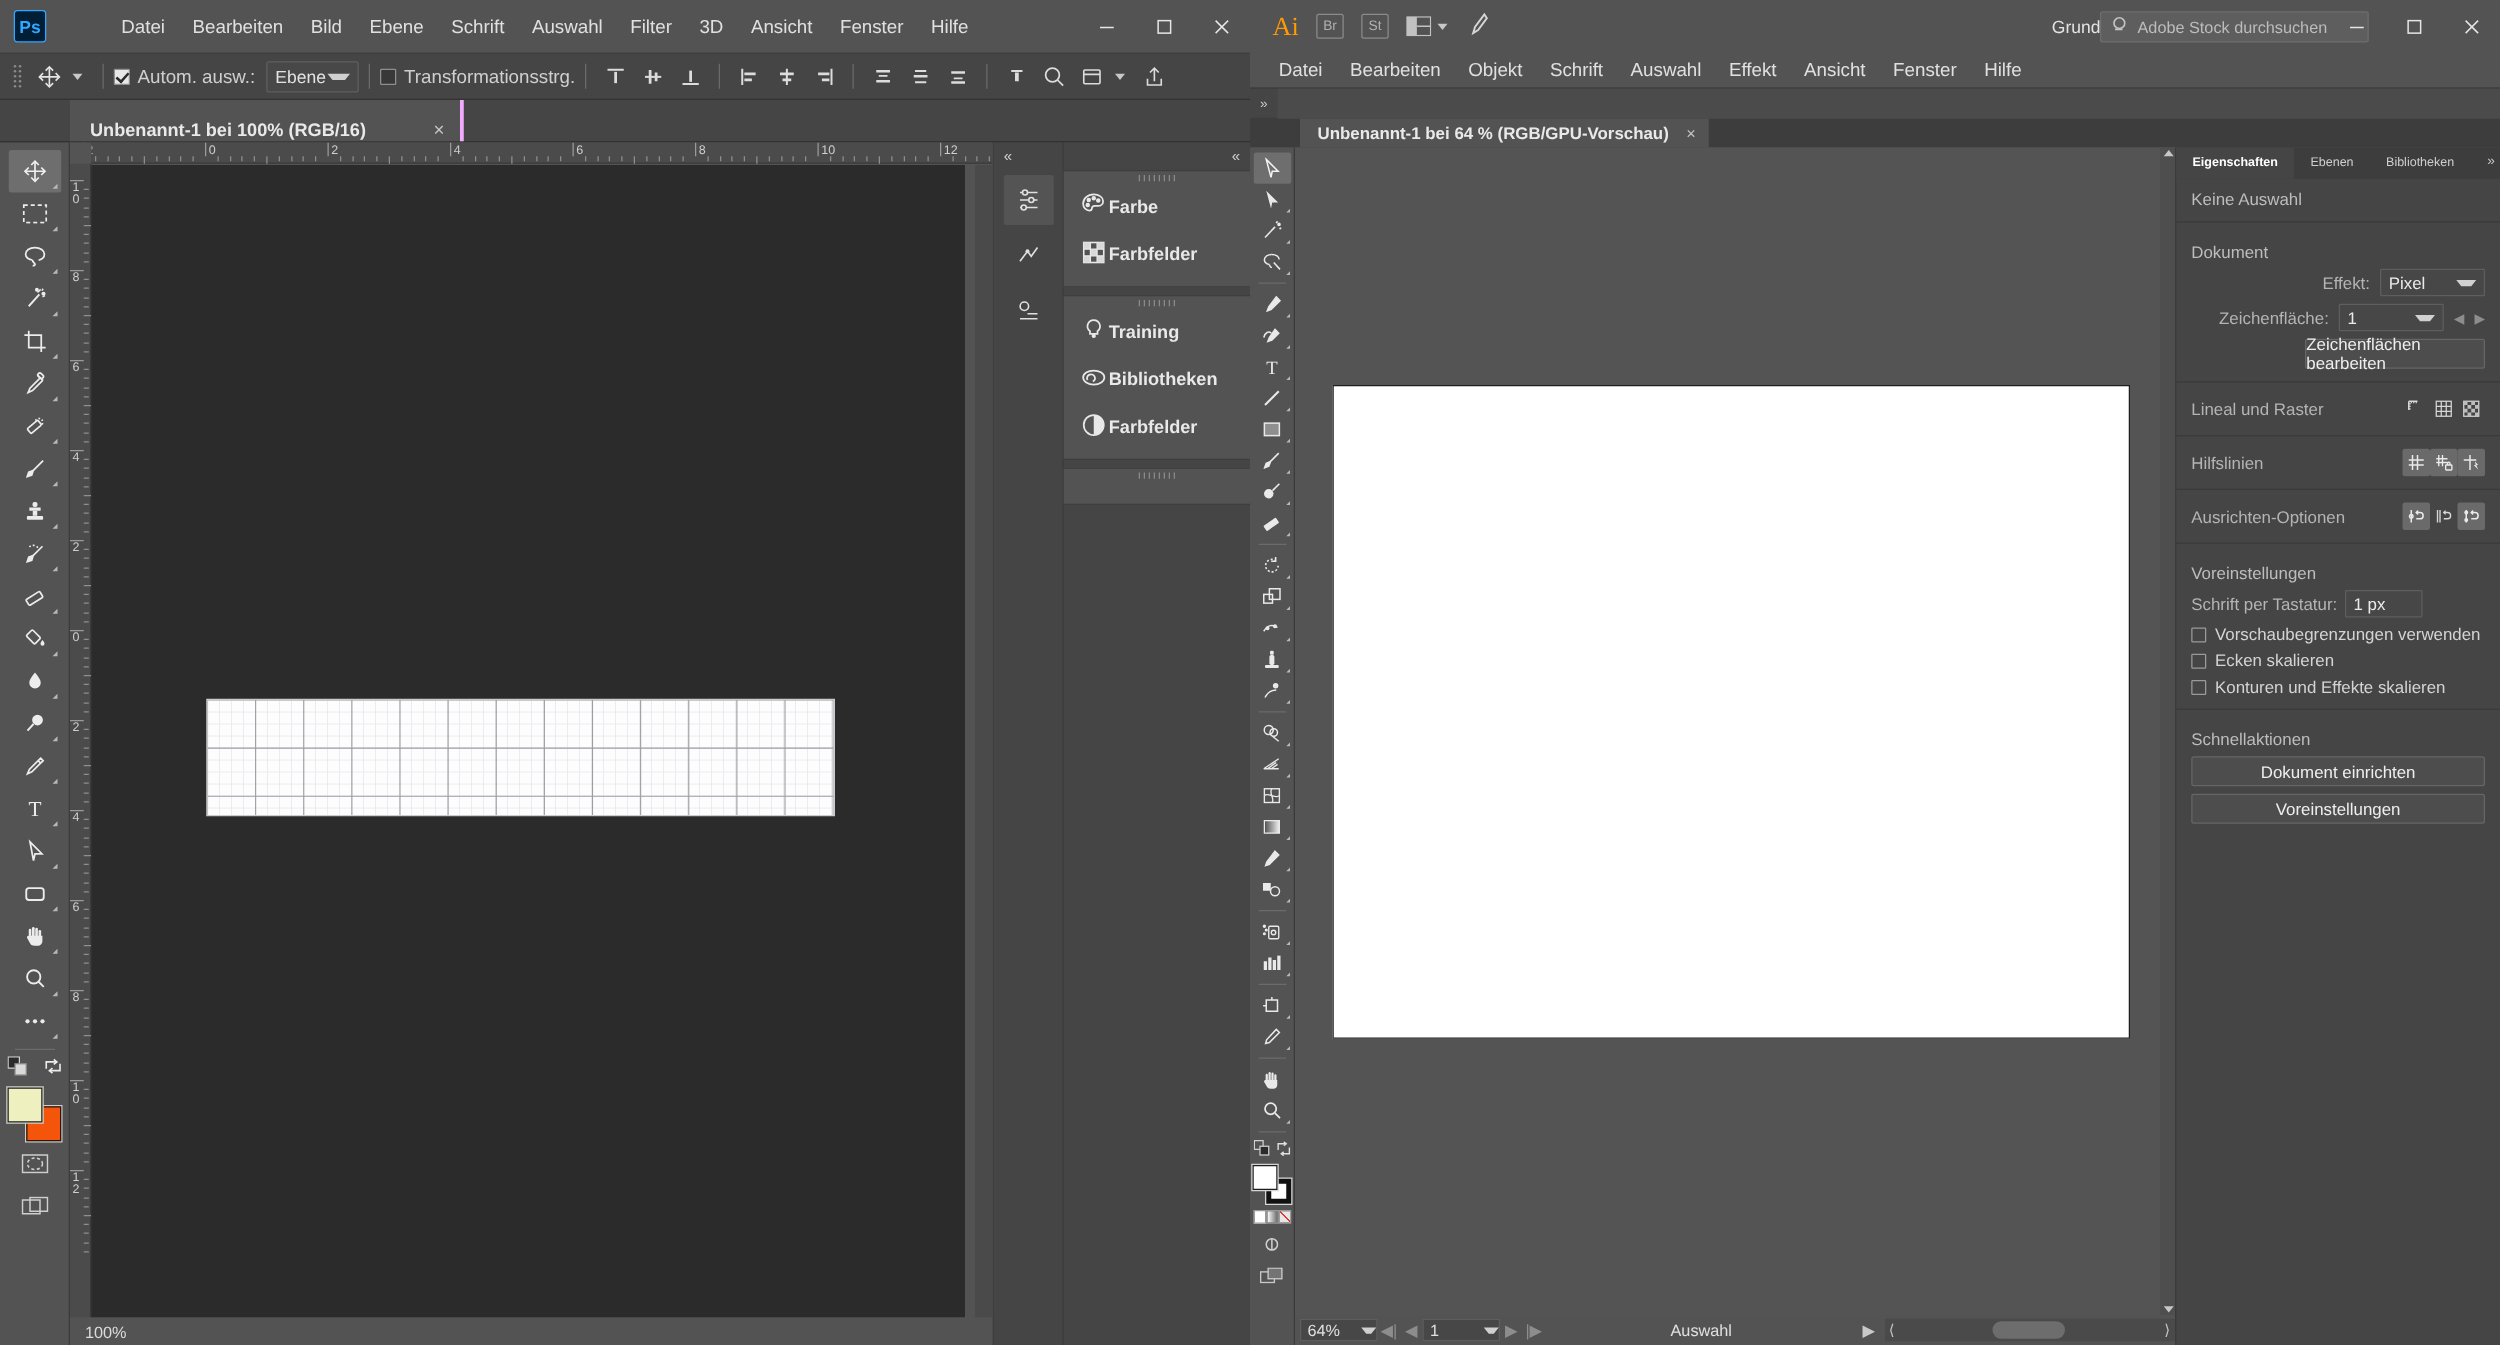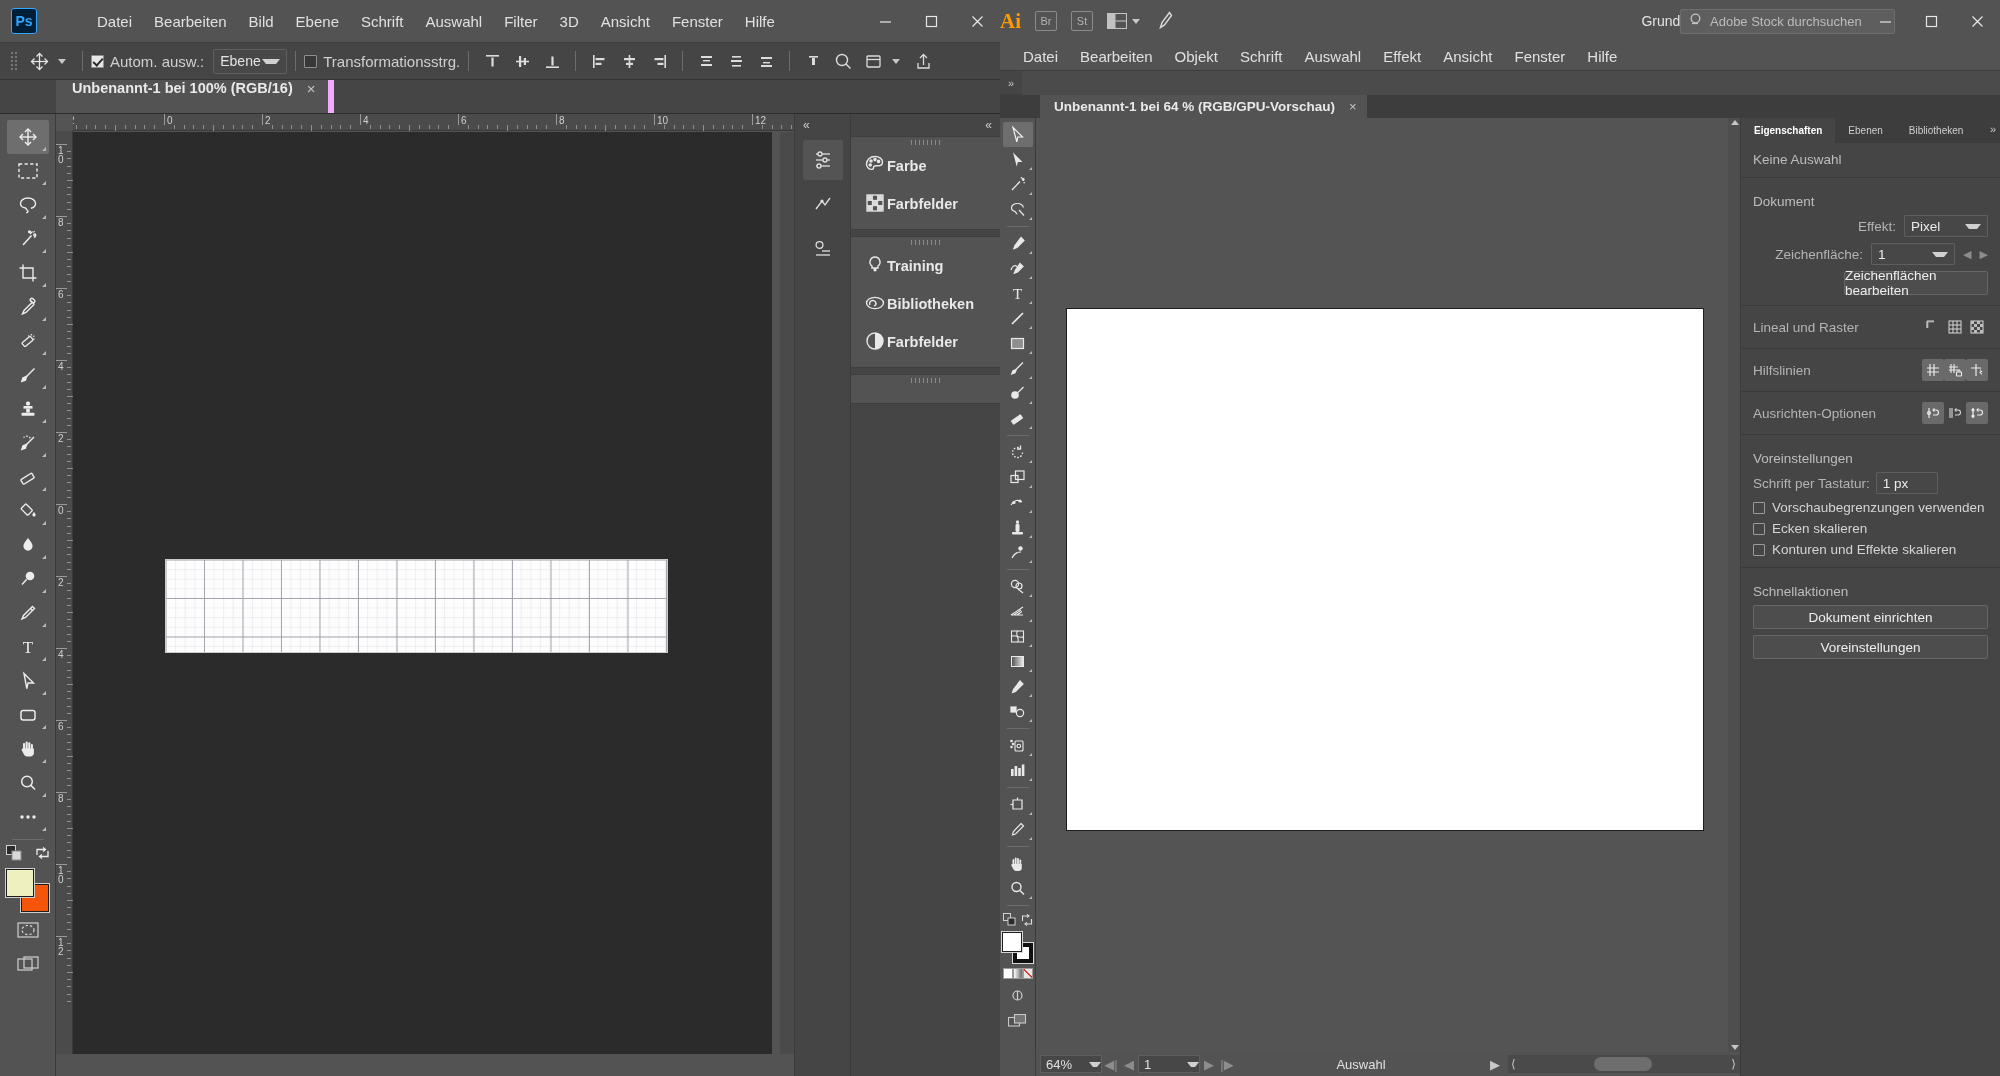--- a/index.html
+++ b/index.html
@@ -57,22 +57,22 @@
   .sel {
     height:25px; background:#484848; border:1px solid #5f5f5f; border-radius:2px;
     display:flex; align-items:center; padding:0 6px; color:#e3e3e3; font-size:14px;
   }
   .sel .arr { width:0;height:0;border-left:4px solid transparent;border-right:4px solid transparent;
               border-top:5px solid #d0d0d0; margin-left:auto; padding-left:10px; }
   .align-btn { width:30px;height:26px;display:flex;align-items:center;justify-content:center;}
 
   #ps-tabbar { height:34px; background:#454545; display:flex; align-items:flex-end; padding-left:56px; border-bottom:1px solid #2d2d2d;}
   .doc-tab {
-    height:33px; background:#535353; display:flex; align-items:flex-start; padding:0 12px 0 16px;
-    font-size:14.5px; font-weight:bold; color:#e9e9e9; border-right:6px solid #f0abfc;
+    height:33px; background:#535353; display:flex; align-items:flex-end; padding:0 12px 0 16px;
+    font-size:14.5px; font-weight:bold; color:#e9e9e9; border-right:3px solid #f0abfc;gap:40px;
   }
   .doc-tab .x { margin-left:14px; color:#c5c5c5; font-size:15px; font-weight:normal; }
 
   #ps-body { position:absolute; top:114px; bottom:0; left:0; right:0; display:flex; }
   #ps-tools { width:56px; background:#535353; border-right:1px solid #3b3b3b; padding-top:6px;
               display:flex; flex-direction:column; align-items:center; }
   .tool { width:42px; height:34px; display:flex; align-items:center; justify-content:center;
           position:relative; border-radius:2px; }
   .tool.active { background:#6e6e6e; }
   .tool:after { content:""; position:absolute; right:3px; bottom:3px; width:0;height:0;
@@ -112,21 +112,21 @@
   #ps-panel { width:150px; background:#454545; border-left:1px solid #3b3b3b; }
   .panel-collapse { height:22px; display:flex; align-items:center; justify-content:flex-end; padding-right:8px; color:#cfcfcf; font-size:12px;}
   .pgroup { background:#535353; border:1px solid #3e3e3e; border-left:none; border-right:none; margin-bottom:6px; padding-bottom:6px;}
   .pgrip { height:10px; display:flex; align-items:center; justify-content:center; }
   .pgrip i { width:1px; height:5px; background:#8a8a8a; margin:0 1.5px; display:block;}
   .pitem { height:38px; display:flex; align-items:center; padding-left:12px; gap:0; }
   .pitem .t { font-size:14.5px; font-weight:bold; color:#e9e9e9; }
 
   
   #ai-titlebar { height:42px; background:#535353; display:flex; align-items:center; position:relative; }
-  .ai-logo { margin-left:0; color:#ff9a00; font-size:21px; font-weight:bold; font-family:"Liberation Serif", serif;}
+  .ai-logo { margin-left:18px; color:#ff9a00; font-size:21px; font-weight:normal; font-family:"Liberation Serif", serif;}
   .sq-icon { width:22px; height:20px; border:1px solid #8b8b8b; color:#b0b0b0; font-size:11px;
              display:flex; align-items:center; justify-content:center; border-radius:2px; margin-left:14px;}
   .ws-box { position:absolute; right:240px; display:flex; align-items:center; gap:7px; font-size:14px; color:#e3e3e3;}
   .stock-search { position:absolute; right:105px; width:215px; height:25px; background:#5e5e5e;
                   border:1px solid #6e6e6e; border-radius:2px; display:flex; align-items:center;
                   padding:0 8px; gap:6px; font-size:13px; color:#bcbcbc;}
   #ai-menubar { height:28px; background:#535353; display:flex; align-items:center; padding-left:12px; }
   #ai-ctrlbar { height:24px; background:#454545; border-top:1px solid #3c3c3c; display:flex; align-items:center;}
   .ctrl-collapse { width:22px; height:24px; display:flex;align-items:center;justify-content:center;color:#c9c9c9;font-size:11px;}
   #ai-tabbar { height:24px; background:#3d3d3d; display:flex; align-items:flex-end; padding-left:40px;}
@@ -826,20 +826,23 @@
               <line x1="385" y1="0" x2="385" y2="92" stroke="#9d9da6" stroke-width="0.9"></line>
               <line x1="423.5" y1="0" x2="423.5" y2="92" stroke="#9d9da6" stroke-width="0.9"></line>
               <line x1="462" y1="0" x2="462" y2="92" stroke="#9d9da6" stroke-width="0.9"></line>
               <line x1="500.5" y1="0" x2="500.5" y2="92" stroke="#9d9da6" stroke-width="0.9"></line>
               <line x1="0" y1="0" x2="501" y2="0" stroke="#9d9da6" stroke-width="0.9"></line>
               <line x1="0" y1="38.5" x2="501" y2="38.5" stroke="#9d9da6" stroke-width="0.9"></line>
               <line x1="0" y1="77" x2="501" y2="77" stroke="#9d9da6" stroke-width="0.9"></line>
             </svg></div>
       </div>
       <div class="vscroll"></div>
+      <div id="ps-statusbar">
+        <span>100%</span>
+      </div>
     </div>
 
     <div id="ps-dock">
       <div class="dock-collapse">«</div>
       <div class="dockicon sel2">
         <svg width="22" height="22" fill="none" stroke="#e0e0e0" stroke-width="1.3">
           <line x1="4" y1="5" x2="18" y2="5"></line>
             <circle cx="8" cy="5" r="2" fill="#535353"></circle>
           <line x1="4" y1="11" x2="18" y2="11"></line>
             <circle cx="13" cy="11" r="2" fill="#535353"></circle>

